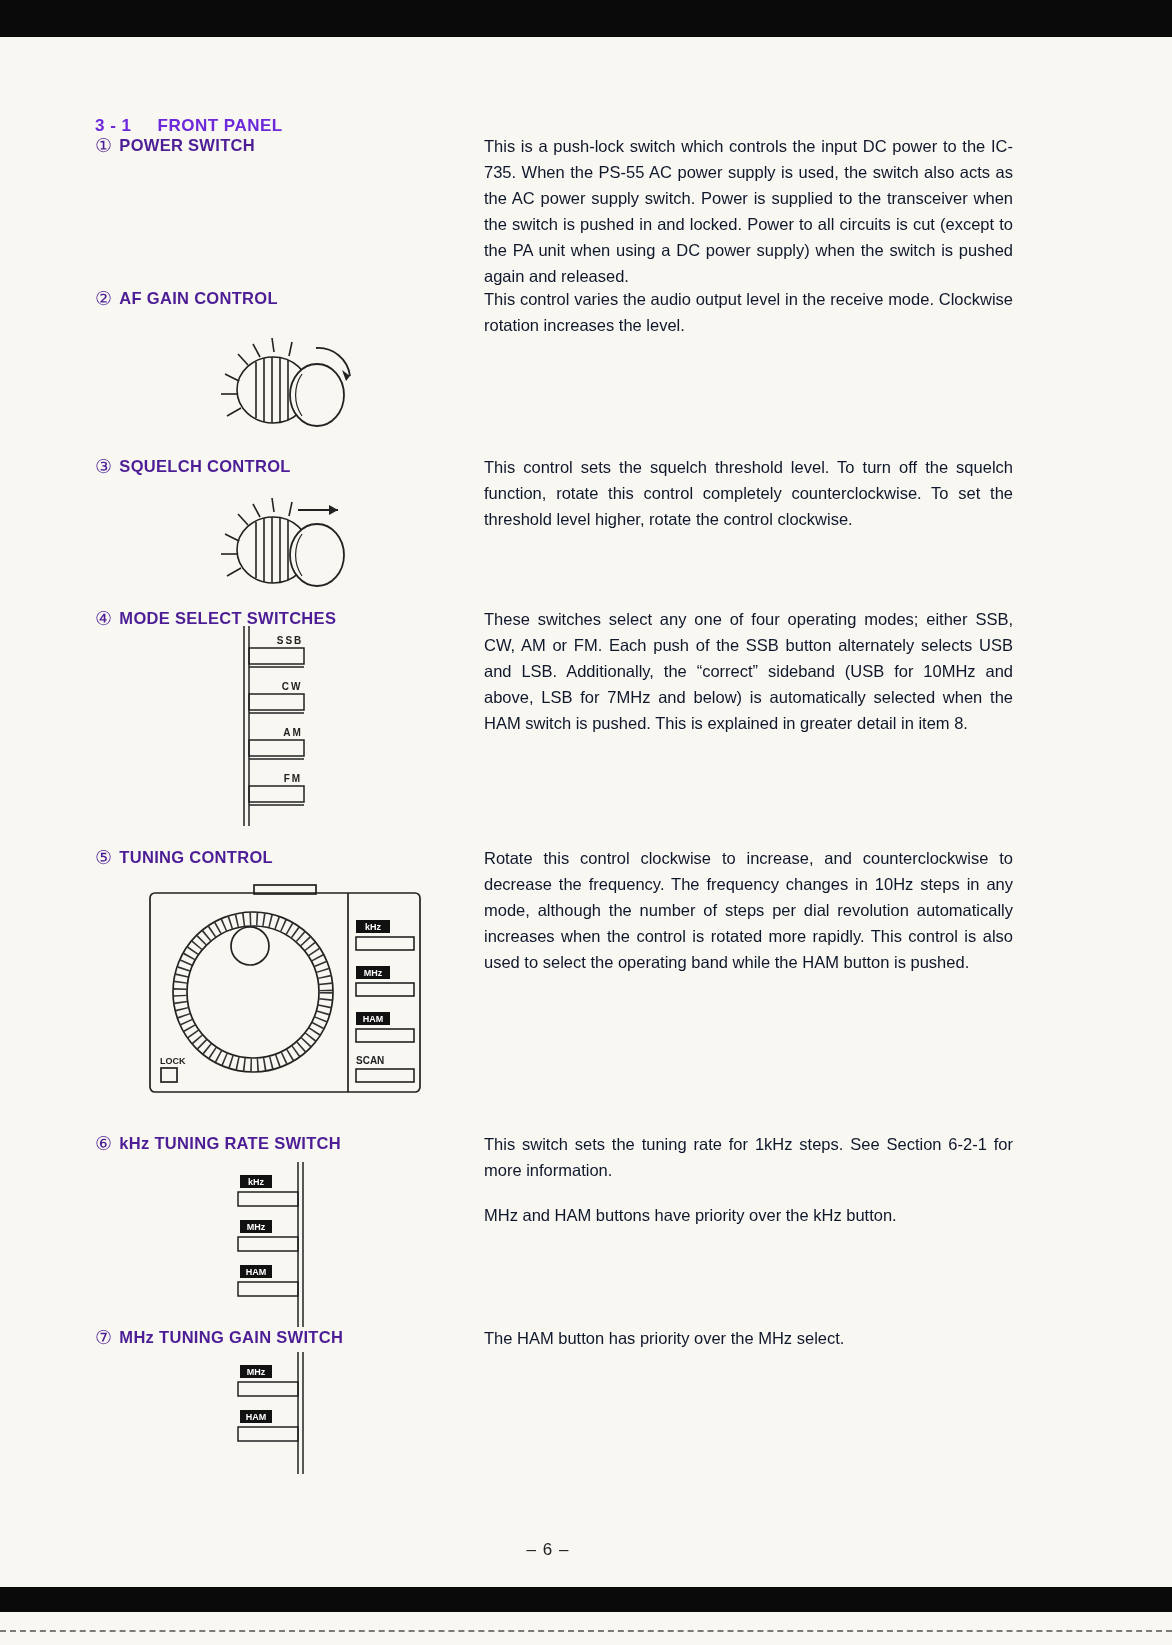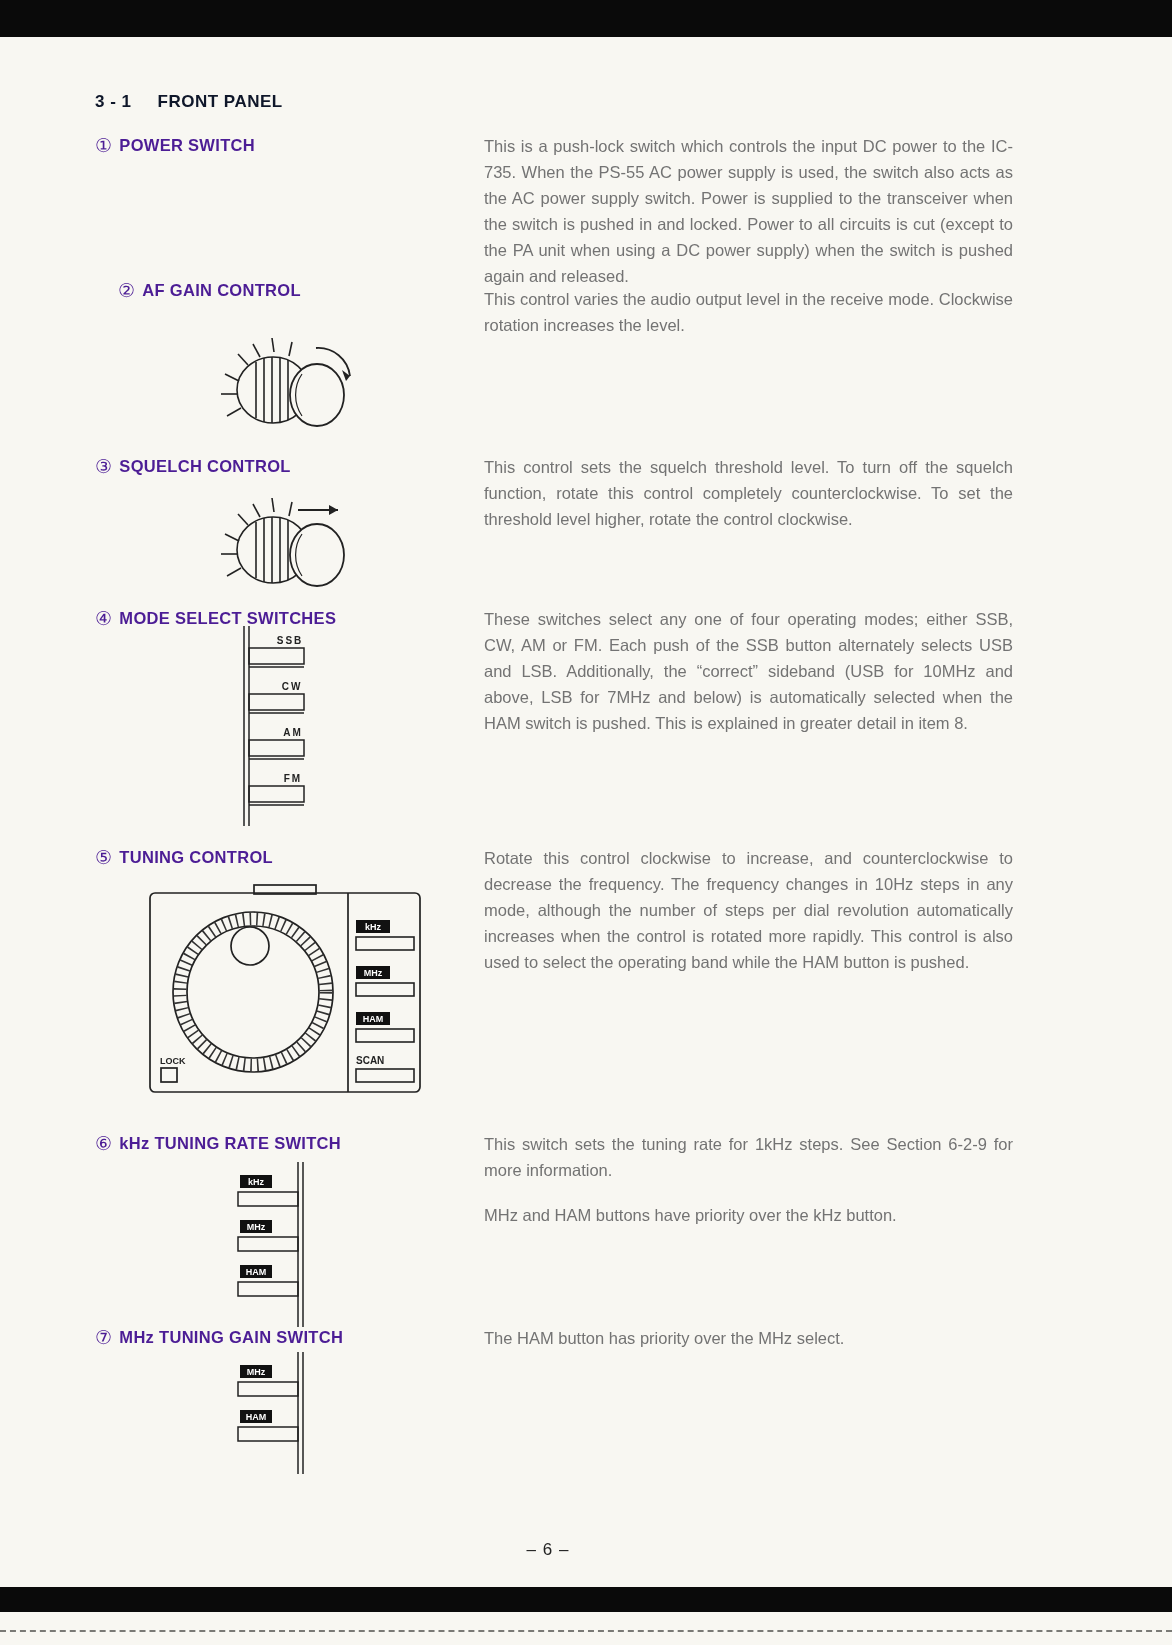--- a/index.html
+++ b/index.html
@@ -7,35 +7,35 @@
   .page {
     position:relative; width:1172px; height:1645px; margin:0 auto;
     background:#f8f7f2; color:#1e1e1e;
     font-family:"Liberation Sans", sans-serif; overflow:hidden;
   }
   .bar-top    { position:absolute; top:0;     left:0; width:100%; height:37px; background:#0a0a0a; }
   .bar-bottom { position:absolute; top:1587px;left:0; width:100%; height:25px; background:#0a0a0a; }
   .dash-line  { position:absolute; top:1630px;left:0; width:100%; height:0; border-top:2px dashed #7a7a76; }
 
   .section-title {
-    position:absolute; left:95px; top:92px;
-    font-weight:bold; font-size:17px; letter-spacing:.5px; color:#0f172a;
+    position:absolute; left:95px; top:116px;
+    font-weight:bold; font-size:17px; letter-spacing:.5px; color:#6d28d9;
   }
   .section-title .num { margin-right:26px; }
 
   .item-heading {
     position:absolute; left:95px;
     font-weight:bold; font-size:16.5px; color:#4c1d95; letter-spacing:.3px;
     white-space:nowrap;
   }
   .item-heading .circ { font-weight:normal; font-size:19px; margin-right:7px; position:relative; top:1px; }
 
   .body-text {
     position:absolute; left:484px; width:529px;
-    font-size:16.5px; line-height:26px; text-align:justify; color:#737373;
+    font-size:16.5px; line-height:26px; text-align:justify; color:#0f172a;
   }
   .body-text p + p { margin-top:19px; }
 
   .diagram { position:absolute; }
   svg text { font-family:"Liberation Sans", sans-serif; }
 
   .footer-pageno {
     position:absolute; top:1540px; left:0; width:1096px; text-align:center;
     font-size:17px; color:#222; letter-spacing:1px;
   }
@@ -51,21 +51,21 @@
     <span class="num">3 - 1</span><span>FRONT PANEL</span>
   </div>
 
   <div class="item-heading" style="top:133px;">
     <span class="circ">①</span><span>POWER SWITCH</span>
   </div>
   <div class="body-text" style="top:133px;">
     <p>This is a push-lock switch which controls the input DC power to the IC-735.  When the PS-55 AC power supply is used, the switch also acts as the AC power supply switch.  Power is supplied to the transceiver when the switch is pushed in and locked.  Power to all circuits is cut (except to the PA unit when using a DC power supply) when the switch is pushed again and released.</p>
   </div>
 
-  <div class="item-heading" style="top:278px;margin-left:23px;">
+  <div class="item-heading" style="top:286px;">
     <span class="circ">②</span><span>AF GAIN CONTROL</span>
   </div>
   <div class="body-text" style="top:286px;">
     <p>This control varies the audio output level in the receive mode.  Clockwise rotation increases the level.</p>
   </div>
   <div class="diagram" style="left:198px; top:334px;">
     <svg width="172" height="108" viewBox="0 0 172 108">
       <g stroke="#222" stroke-width="1.6" fill="none">
 
         <line x1="40" y1="20" x2="50" y2="31"></line>
@@ -187,21 +187,21 @@
 
       <text x="208" y="180" font-size="10" font-weight="bold" fill="#222">SCAN</text>
       <rect x="208" y="185" width="58" height="13" fill="none" stroke="#222" stroke-width="1.6"></rect>
     </svg>
   </div>
 
   <div class="item-heading" style="top:1131px;">
     <span class="circ">⑥</span><span>kHz TUNING RATE SWITCH</span>
   </div>
   <div class="body-text" style="top:1131px;">
-    <p>This switch sets the tuning rate for 1kHz steps.  See Section 6-2-9 for more information.</p>
+    <p>This switch sets the tuning rate for 1kHz steps.  See Section 6-2-1 for more information.</p>
     <p>MHz and HAM buttons have priority over the kHz button.</p>
   </div>
   <div class="diagram" style="left:228px; top:1162px;">
     <svg width="82" height="165" viewBox="0 0 82 165">
       <g stroke="#222" stroke-width="1.5" fill="none">
         <line x1="70" y1="0" x2="70" y2="165"></line>
         <line x1="75" y1="0" x2="75" y2="165"></line>
         <rect x="10" y="30" width="60" height="14"></rect>
         <rect x="10" y="75" width="60" height="14"></rect>
         <rect x="10" y="120" width="60" height="14"></rect>

